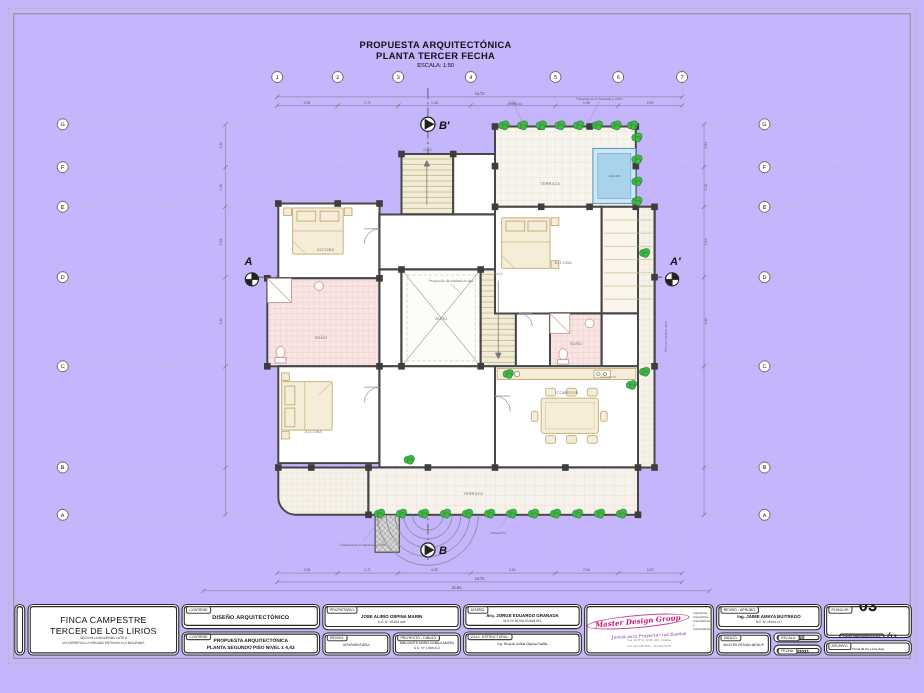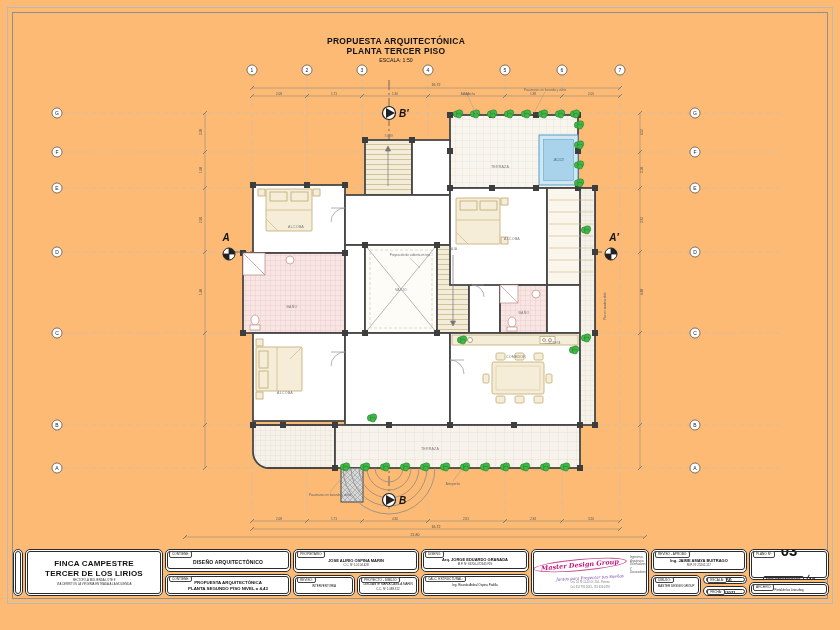--- a/index.html
+++ b/index.html
@@ -1,35 +1,35 @@
 <!DOCTYPE html>
 <html><head>
 <meta charset="utf-8">
 <style>
   html,body{margin:0;padding:0;background:#fff;}
-  .page{position:relative;width:840px;height:630px;background:#fdba74;overflow:hidden;
+  .page{position:relative;width:840px;height:630px;background:#c4b5fd;overflow:hidden;
         font-family:"Liberation Sans",sans-serif;color:#111;}
   .frame-outer{position:absolute;left:7px;right:7px;top:7px;bottom:26px;border:1px solid #b9b9b9;}
   .frame-inner{position:absolute;left:12px;right:12px;top:12px;bottom:31px;border:1.5px solid #8f8f8f;}
   .plan-title{position:absolute;top:36px;left:0;width:792px;text-align:center;line-height:1.18;}
   .plan-title .t1{font-size:8.5px;font-weight:bold;letter-spacing:.3px;}
   .plan-title .t2{font-size:5.2px;font-weight:normal;margin-top:1px;}
   svg{position:absolute;left:0;top:0;}
   svg text{font-family:"Liberation Sans",sans-serif;}
 
   
   .tb{position:absolute;left:13px;right:13px;top:549px;height:47px;display:flex;gap:2px;}
   .pcol{display:flex;flex-direction:column;gap:2px;flex:0 0 auto;}
   .prow{display:flex;flex-direction:row;gap:2px;flex:1;min-height:0;}
   .pinner{position:relative;border:1px solid #2b2b2b;border-radius:5px;background:#fff;flex:1;min-height:0;min-width:0;
           display:flex;flex-direction:column;justify-content:center;align-items:center;text-align:center;overflow:hidden;box-sizing:border-box;}
   .pinner::after{content:"";position:absolute;inset:1.4px;border:0.7px solid #2b2b2b;border-radius:3px;pointer-events:none;}
   .tab{position:absolute;top:1.4px;left:3px;font-size:3.2px;line-height:1.4;border:0.5px solid #444;border-radius:2px;
        padding:0 2px;background:#fff;color:#222;z-index:2;white-space:nowrap;}
-  .projline{font-size:8px;font-weight:bold;letter-spacing:.2px;line-height:1.25;}
+  .projline{font-size:8px;font-weight:normal;letter-spacing:.2px;line-height:1.25;}
   .projsub{font-size:2.9px;color:#333;line-height:1.3;}
   .ctext{font-size:5px;font-weight:bold;letter-spacing:.2px;}
   .c2line{font-size:4.4px;font-weight:bold;line-height:1.35;}
   .pname{font-size:4px;font-weight:bold;line-height:1.3;margin-top:3px;}
   .pid{font-size:2.9px;color:#333;}
   .tinytxt{font-size:3px;line-height:1.3;margin-top:3px;}
   .boxval{font-size:5px;font-weight:bold;margin-top:2px;}
   .boxval2{font-size:4.2px;font-weight:bold;margin-top:2px;}
   .logo-wrap{display:flex;flex-direction:column;align-items:center;justify-content:center;gap:1px;padding:1px;}
   .logo-row{display:flex;align-items:center;gap:3px;}
@@ -48,21 +48,21 @@
 </style>
 </head>
 <body>
 
 <div class="page">
   <div class="frame-outer"></div>
   <div class="frame-inner"></div>
 
   <div class="plan-title">
     <div class="t1">PROPUESTA ARQUITECTÓNICA</div>
-    <div class="t1">PLANTA TERCER PISO</div>
+    <div class="t1">PLANTA TERCER FECHA</div>
     <div class="t2">ESCALA: 1:50</div>
   </div>
 
   <svg width="840" height="630" viewBox="0 0 840 630">
     <defs>
       <pattern id="tile7" width="7" height="7" patternUnits="userSpaceOnUse">
         <rect width="7" height="7" fill="#f8f5ef"></rect>
           <path d="M7 0H0V7" stroke="#ded6c5" stroke-width="0.5" fill="none"></path>
       </pattern>
       <pattern id="tile5" width="5" height="5" patternUnits="userSpaceOnUse">

